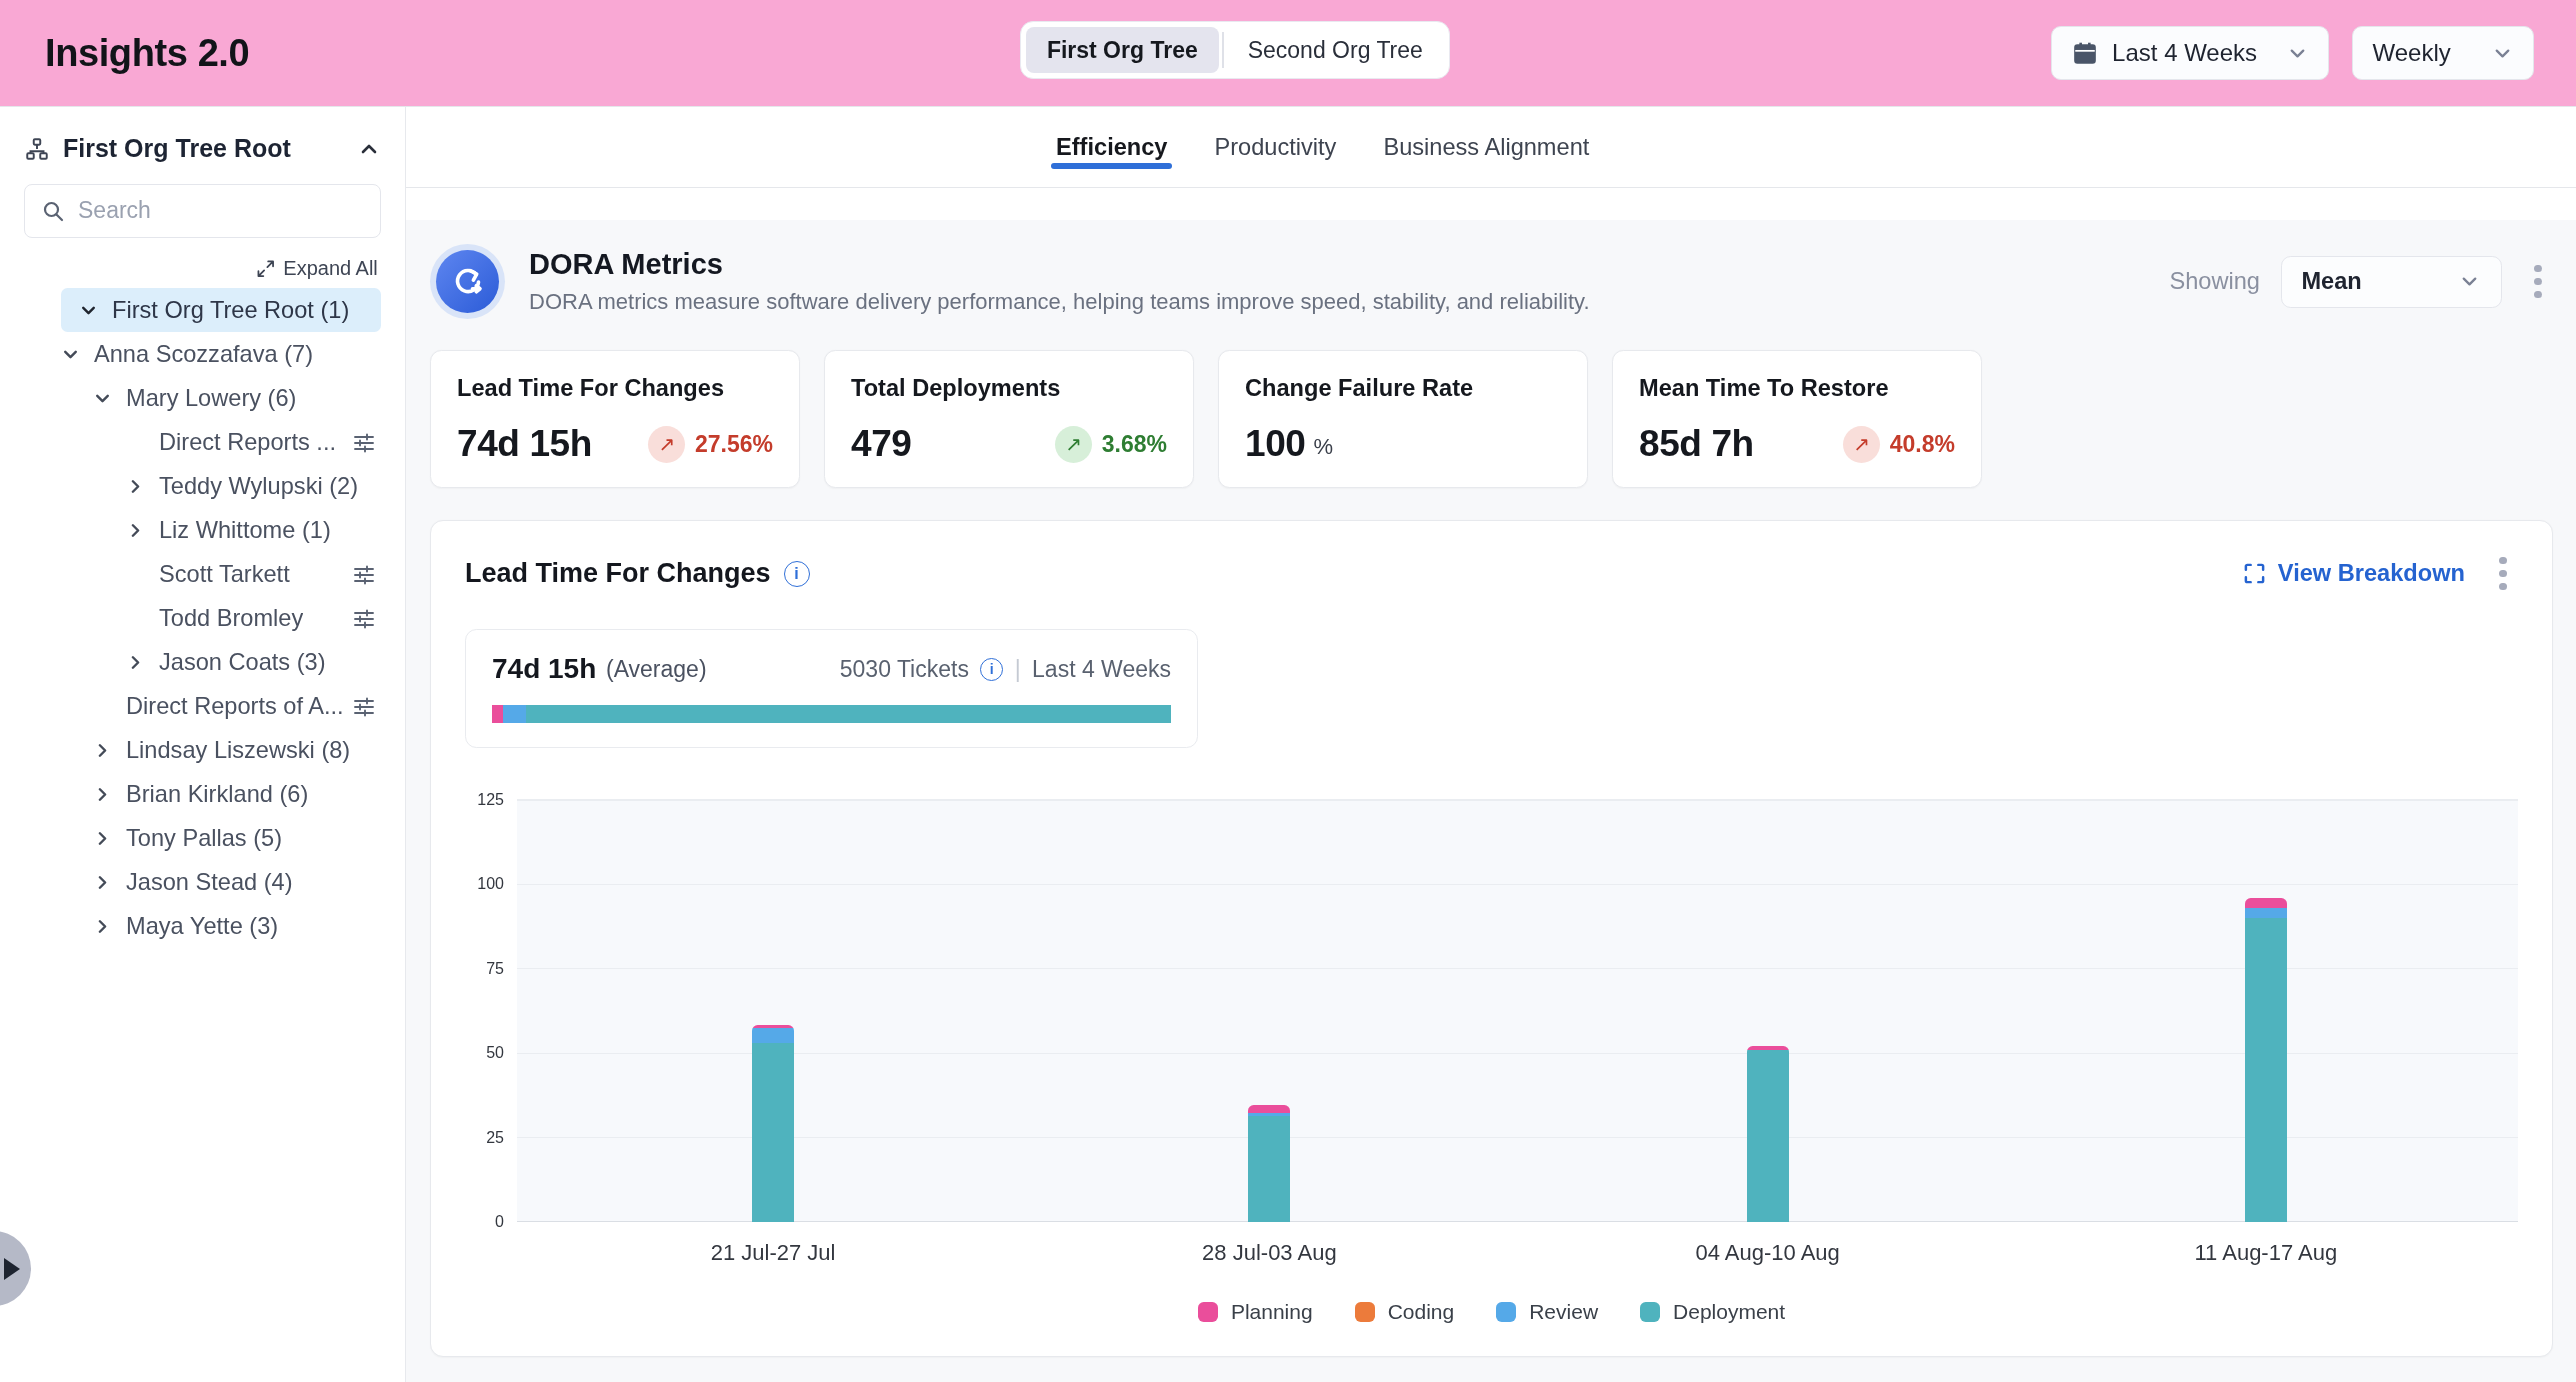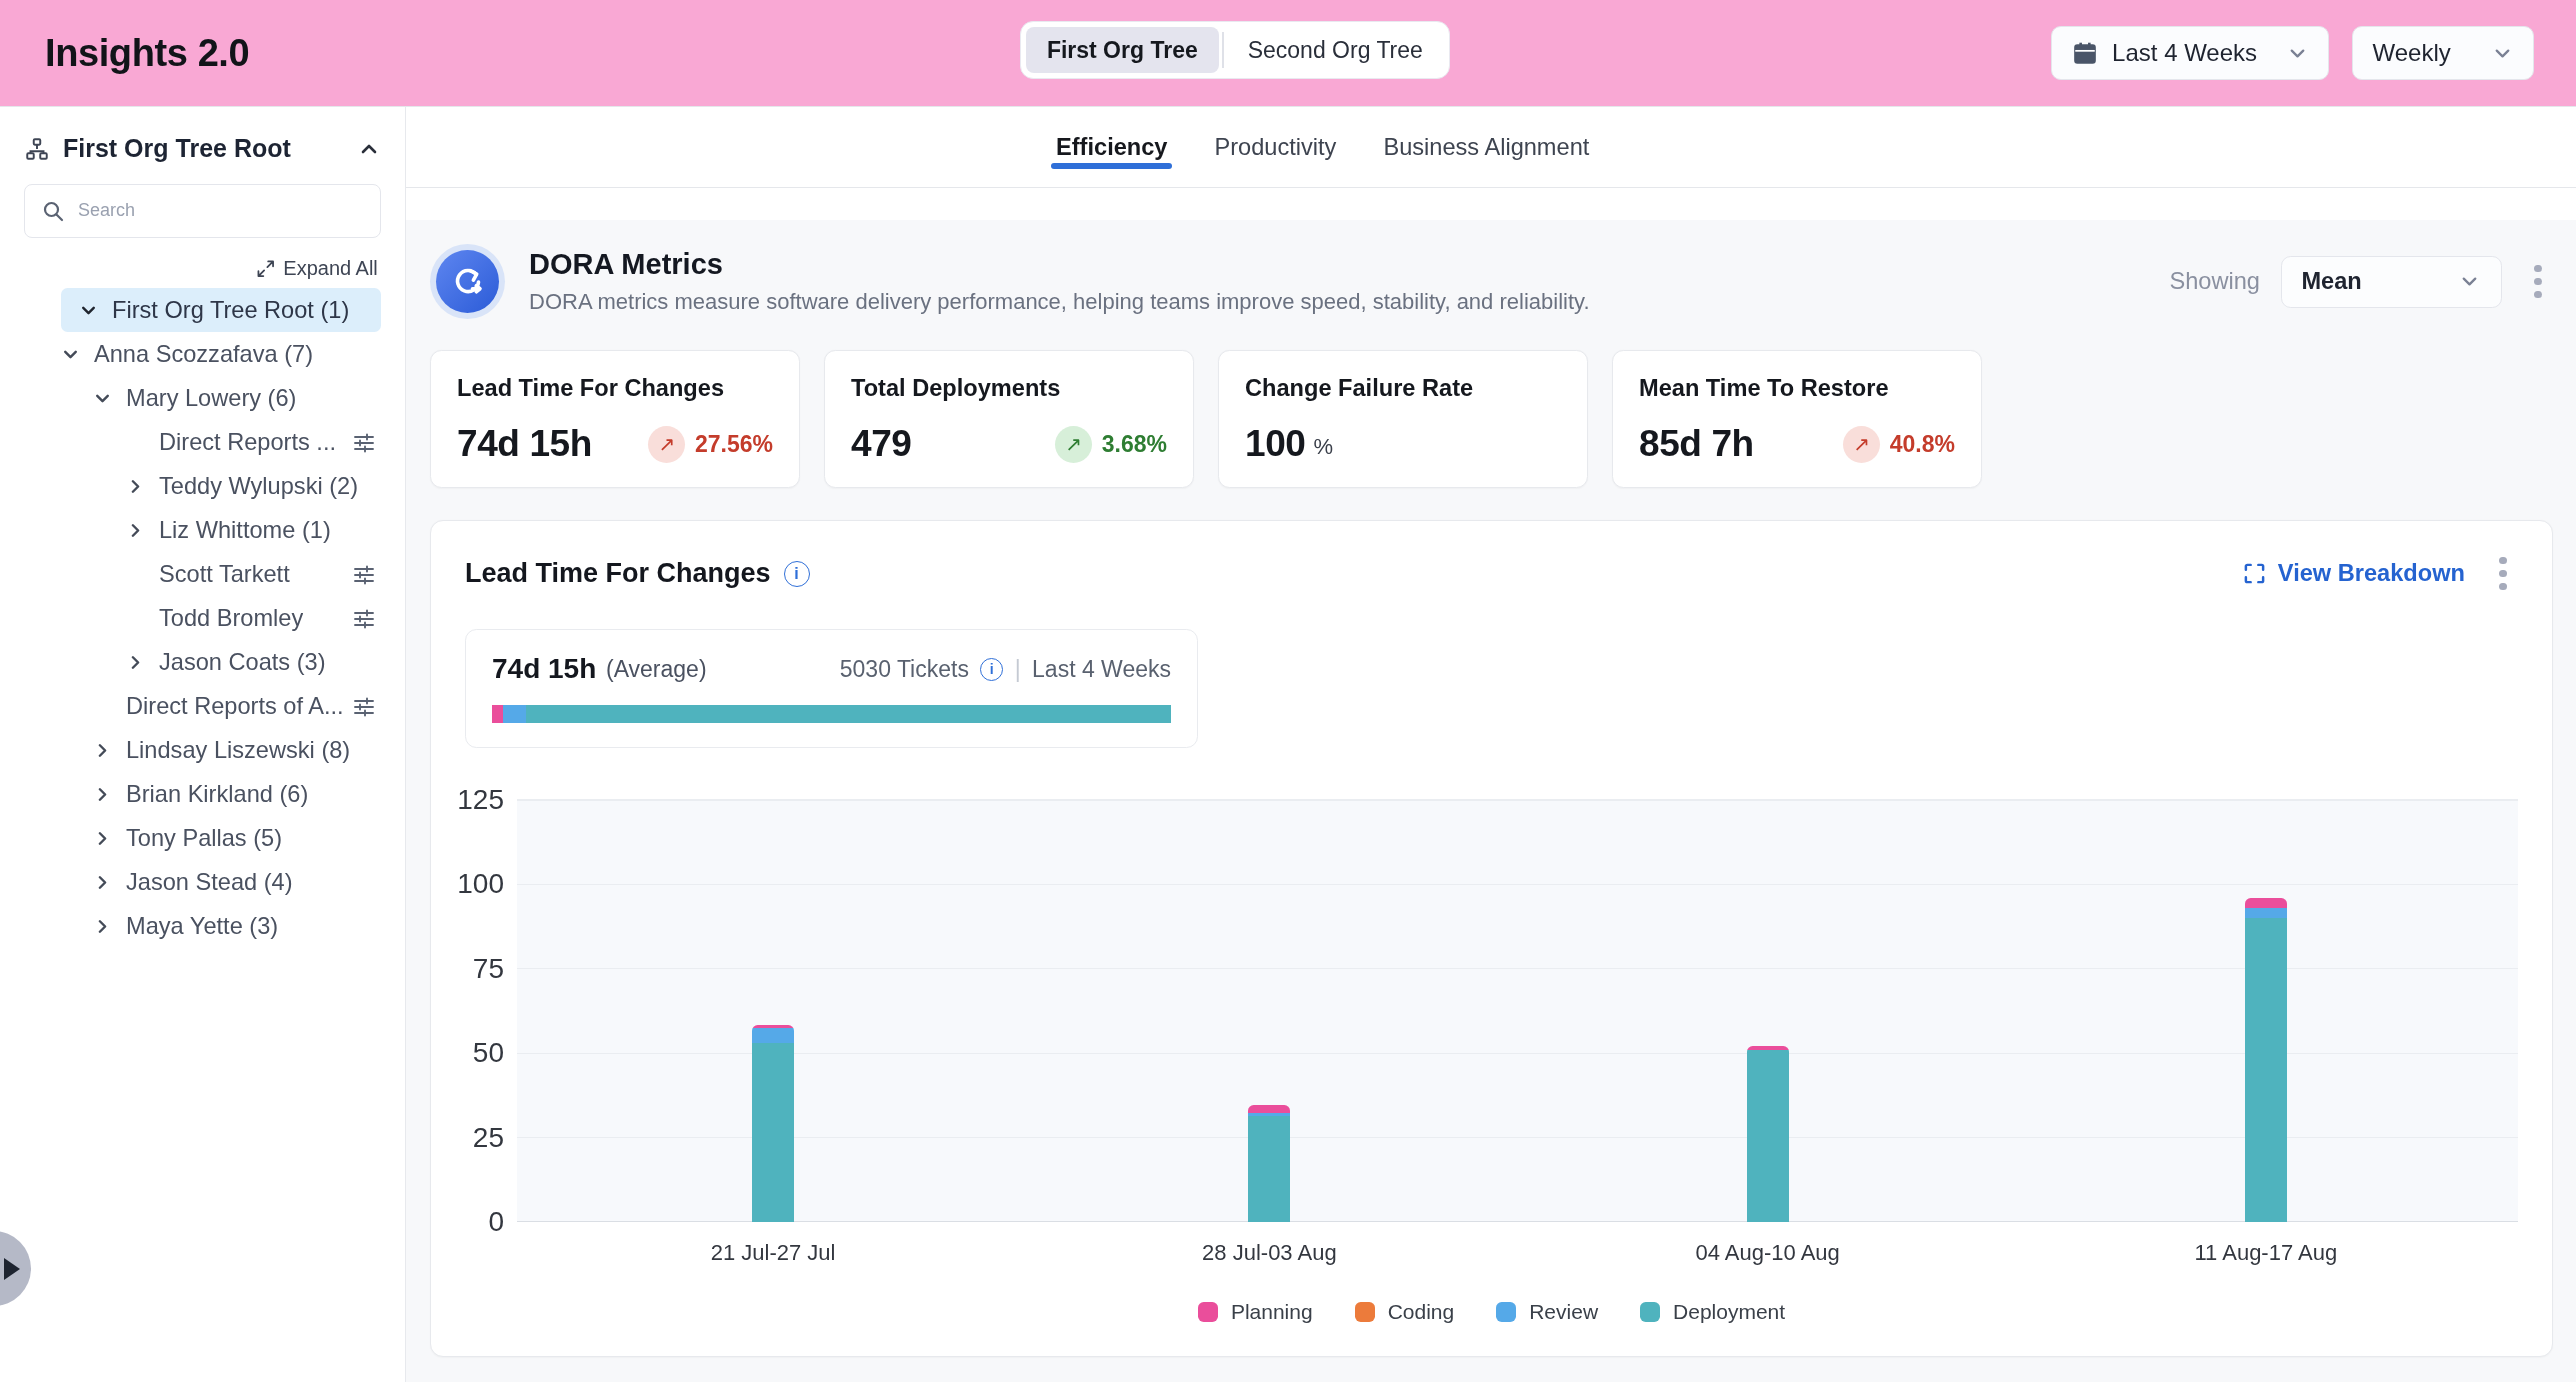--- a/index.html
+++ b/index.html
@@ -20,21 +20,21 @@
   .sel-range { width:278px; }
   .sel-gran { width:182px; }
 
   
   .layout { display:flex; height:1275px; }
   .sidebar { width:406px; flex:none; background:#fff; border-right:1.6px solid #E7E9ED; padding:0 24px; position:relative; }
   .side-head { display:flex; align-items:center; gap:13px; height:70px; margin-top:6.5px; }
   .side-head .lbl { font-size:25px; font-weight:700; color:#1D2433; }
   .side-head .chev-up { margin-left:auto; color:#2A2F3A; }
   .search-box { display:flex; align-items:center; gap:13px; height:54px; border:1.6px solid #E4E6EC; border-radius:8px; padding:0 16px; color:#98A0AF; background:#fff; }
-  .search-box input { border:none; outline:none; font-size:18px; color:#3A4049; width:100%; font-family:inherit; background:transparent; }
+  .search-box input { border:none; outline:none; font-size:23px; color:#3A4049; width:100%; font-family:inherit; background:transparent; }
   .search-box input::placeholder { color:#9AA1B0; }
   .expand-all { display:flex; align-items:center; gap:8px; justify-content:flex-end; margin:19.5px 3.2px 8px 0; font-size:20px; color:#3E4554; cursor:pointer; }
   .tree { list-style:none; }
   .tree-row { display:flex; align-items:center; height:44px; border-radius:6.5px; font-size:23.6px; color:#4A5160; cursor:pointer; padding-right:4.9px; }
   .tree-row.selected { background:#DCEEFB; color:#2E3648; }
   .tree-row .chev { width:34px; flex:none; display:flex; align-items:center; justify-content:flex-start; color:#444B58; }
   .tree-row.selected .chev { color:#20252E; }
   .tree-row .spacer { width:34px; flex:none; }
   .tree-row .t-label { white-space:nowrap; overflow:hidden; text-overflow:ellipsis; }
   .tree-row .filter-ic { margin-left:auto; color:#5A6272; flex:none; display:flex; }
@@ -93,21 +93,21 @@
   .sum-right .pipe { color:#C5CAD3; }
   .info-ic.sm { width:23px; height:23px; font-size:14px; }
   .mini-bar { display:flex; height:18px; margin-top:19.5px; overflow:hidden; }
   .mini-bar i { display:block; height:100%; }
 
   
   .chart-wrap { margin-top:52px; padding-left:52px; position:relative; }
   .plot { position:relative; height:422px; background:#F7F9FC; }
   .gridline { position:absolute; left:0; right:0; height:1.6px; background:#EAEDF1; }
   .gridline.zero { background:#DADEE4; }
-  .ylab { position:absolute; right:calc(100% + 13px); transform:translateY(-50%); font-size:28px; color:#33373F; white-space:nowrap; }
+  .ylab { position:absolute; right:calc(100% + 13px); transform:translateY(-50%); font-size:16px; color:#33373F; white-space:nowrap; }
   .bar { position:absolute; bottom:0; width:42px; display:flex; flex-direction:column; justify-content:flex-end; border-radius:5.7px 5.7px 0 0; overflow:hidden; }
   .bar i { display:block; width:100%; }
   .xlab { position:absolute; top:calc(100% + 18px); transform:translateX(-50%); font-size:22px; color:#33373F; white-space:nowrap; }
   .legend { display:flex; justify-content:center; align-items:center; gap:42px; margin-top:78px; }
   .leg-item { display:flex; align-items:center; gap:13px; font-size:21px; color:#3A4049; }
   .leg-item .sw { width:20px; height:20px; border-radius:5.7px; display:block; }
   svg { display:block; }
 </style>
 </head>
 <body>

